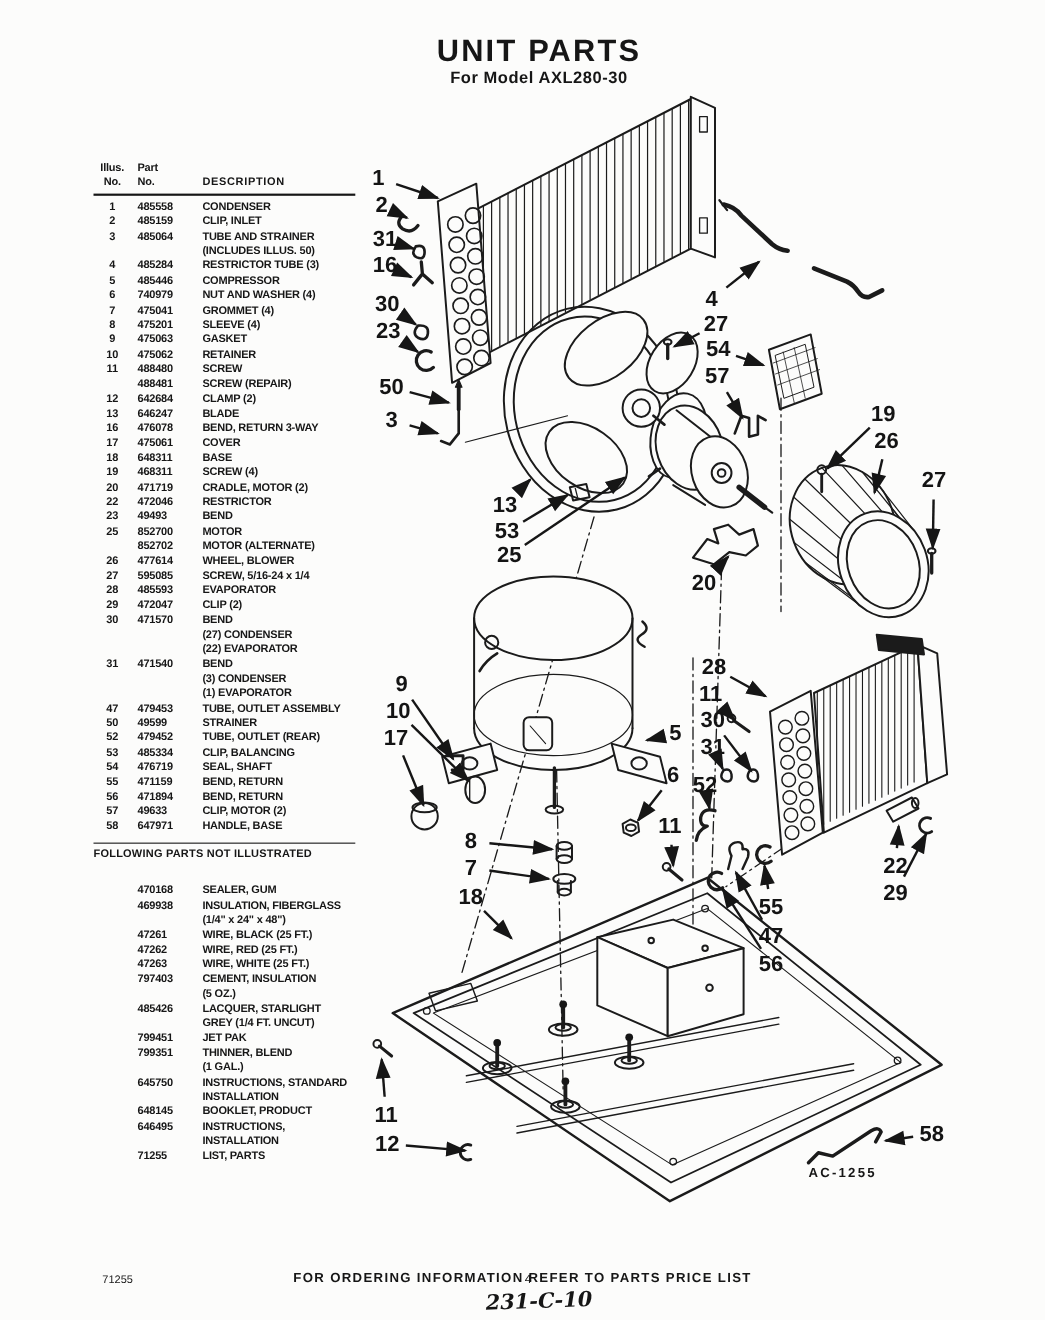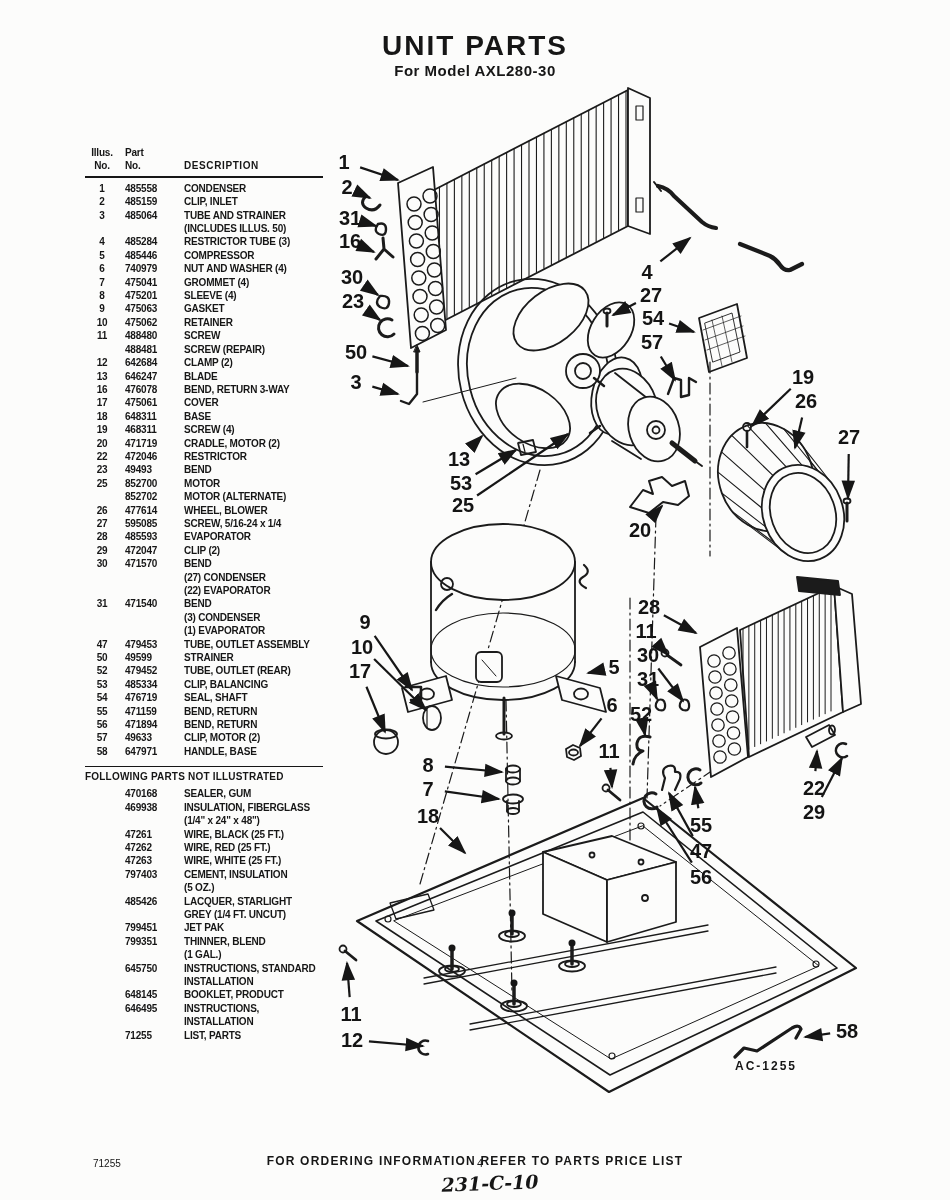--- a/index.html
+++ b/index.html
@@ -1,31 +1,31 @@
 <!DOCTYPE html>
 <html><head>
 <meta charset="utf-8">
 <style>
   html,body{margin:0;padding:0;background:#888;}
   .page{position:relative;width:950px;height:1200px;background:#fcfcfb;overflow:hidden;
         font-family:"Liberation Sans",sans-serif;color:#161616;margin:0 auto;}
   .page *{box-sizing:border-box;}
   #diagram{position:absolute;left:0;top:0;z-index:1;}
-  .hdr{position:absolute;left:250px;width:450px;text-align:center;z-index:2;}
+  .hdr{position:absolute;left:265px;width:450px;text-align:center;z-index:2;}
   .title{top:30px;font-size:28px;font-weight:bold;letter-spacing:2px;}
   .subtitle{top:62px;font-size:15px;font-weight:bold;letter-spacing:.5px;}
   .tablewrap{position:absolute;left:85px;top:146px;width:238px;z-index:2;}
   .tr{display:grid;grid-template-columns:34px 52px 1fr;column-gap:6px;
       font-size:10px;font-weight:bold;line-height:13.4px;letter-spacing:-.2px;white-space:nowrap;}
   .tr .c1{text-align:center;}
   .tr .c3{padding-left:1px;}
   .thead .c3{letter-spacing:.6px;}
   .rule{border-top:2px solid #161616;margin:3px 0 4px 0;}
   .rule2{border-top:1.6px solid #161616;margin:8px 0 4px 0;}
-  .ni-head{font-size:10px;font-weight:bold;letter-spacing:.2px;margin:2px 0 5px 0;}
+  .ni-head{font-size:10px;font-weight:bold;letter-spacing:.2px;margin:2px 0 21px 0;}
   .foot{position:absolute;z-index:2;font-weight:bold;}
   .foot-note{left:150px;width:650px;top:1117px;text-align:center;font-size:12px;letter-spacing:1.2px;margin-top:37px;}
   .foot-left{left:93px;top:1158px;font-size:10px;font-weight:normal;}
   .foot-page{left:440px;width:80px;top:1157px;text-align:center;font-size:11px;font-weight:normal;}
   .foot-hand{left:390px;width:200px;top:1172px;text-align:center;font-size:19px;
              font-family:"DejaVu Serif",serif;font-style:italic;font-weight:bold;transform:rotate(-2deg);}
   .diag-code{position:absolute;left:735px;top:1059px;z-index:2;font-size:12px;font-weight:bold;letter-spacing:2px;}
 </style>
 </head>
 <body>

